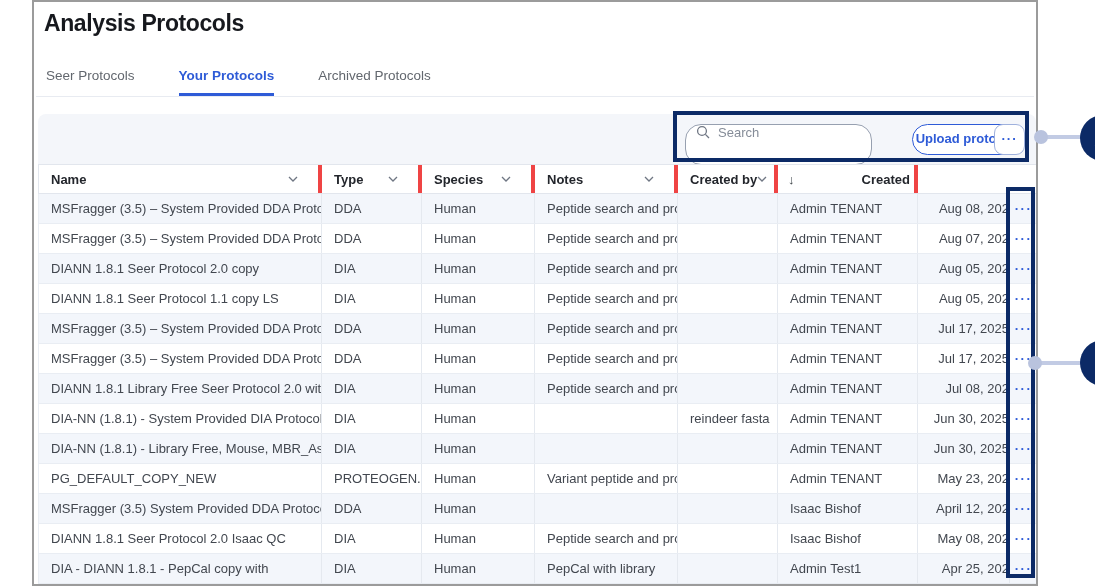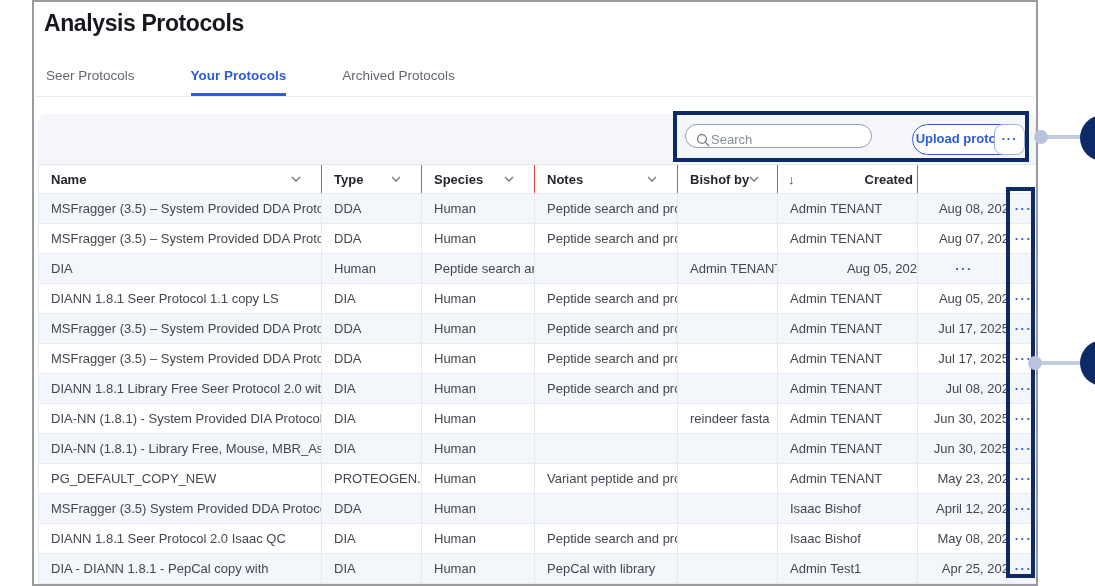--- a/index.html
+++ b/index.html
@@ -10,51 +10,51 @@
   
   #window { position:absolute; left:0; top:0; width:1006px; height:586px;
     background:#fff; border:2px solid #9b9b9b; }
 
   .title { position:absolute; left:10px; top:8px; font-size:23px; font-weight:700;
     color:#16181d; letter-spacing:-0.4px; }
 
   
   .tabbar { position:absolute; left:2px; right:2px; top:58px; height:37px;
     border-bottom:1px solid #e8ebf1; display:flex; align-items:flex-end;
-    gap:56px; padding-left:10px; }
+    gap:44px; padding-left:10px; }
   .tab { font-size:13.5px; color:#62676e; padding-bottom:10px;
     border-bottom:3px solid transparent; cursor:pointer; white-space:nowrap; }
   .tab.active { color:#2e5bd7; font-weight:700; border-bottom-color:#2e5bd7; }
 
   
   .toolbar { position:absolute; left:4px; top:112px; width:998px; height:50px;
     background:#f4f6fa; border-radius:8px 8px 0 0; }
-  .search-box { position:absolute; left:651px; top:122px; width:187px; height:24px;
+  .search-box { position:absolute; left:651px; top:122px; width:187px; height:41px;
     background:#fff; border:1px solid #97a0b0; border-radius:16px;
-    display:flex; align-items:flex-end; padding:0 10px; gap:1px; }
+    display:flex; align-items:flex-start; padding:0 10px; gap:8px; }
   .search-box input { border:none; outline:none; width:100%; font-size:13px;
     color:#3f444c; background:transparent;
     font-family:"Liberation Sans","DejaVu Sans",sans-serif; }
   .search-box input::placeholder { color:#858c98; }
   .btn-upload { position:absolute; left:878px; top:122px; width:107px; height:31px;
     background:#fff; border:1.5px solid #2e5bd7; border-radius:16px; color:#2e5bd7;
     font-size:13px; font-weight:600; cursor:pointer; text-align:center; line-height:28px; }
   .btn-more { position:absolute; left:960px; top:122px; width:31px; height:31px;
     background:#fff; border:1px solid #9fb1dd; border-radius:9px; color:#2e5bd7;
     font-size:13px; font-weight:700; text-align:center; line-height:28px;
     letter-spacing:1px; cursor:pointer; }
 
   
   #table { position:absolute; left:4px; top:162px; width:998px; font-size:13px; }
   .grid-row { display:grid;
     grid-template-columns:283px 100px 113px 143px 100px 140px 92px 27px; }
   #thead { height:30px; background:#fff; border-top:1px solid #e2e6ed;
     border-bottom:1px solid #e2e6ed; border-left:1px solid #e2e6ed; }
   .hcell { display:flex; align-items:center; padding:0 14px 0 12px;
-    font-weight:700; color:#23262c; border-right:1px solid #ef4444;
+    font-weight:700; color:#23262c; border-right:4px solid #ef4444;
     overflow:hidden; white-space:nowrap; cursor:pointer; }
   .hcell .lbl { flex:0 0 auto; }
   .hcell .chev { margin-left:auto; display:flex; align-items:center; padding-right:6px; }
   .hcell.h-created { padding:0 4px 0 10px; }
   .hcell.h-created .sort-arrow { color:#3c4248; font-size:13px; }
   .hcell.h-created .lbl { margin-left:auto; }
   .hcell.h-actions { border-right:none; padding:0; }
 
   .row { height:30px; background:#fff; border-left:1px solid #e9edf3;
     border-bottom:1px solid #e9edf3; cursor:pointer; }
@@ -139,21 +139,21 @@
           </div>
           <div class="hcell">
             <span class="lbl">Notes</span>
             <span class="chev">
               <svg width="10" height="6" viewBox="0 0 10 6">
                 <path d="M1 1l4 4 4-4" fill="none" stroke="#6f7683" stroke-width="1.3"></path>
               </svg>
             </span>
           </div>
           <div class="hcell">
-            <span class="lbl">Bishof by</span>
+            <span class="lbl">Created by</span>
             <span class="chev">
               <svg width="10" height="6" viewBox="0 0 10 6">
                 <path d="M1 1l4 4 4-4" fill="none" stroke="#6f7683" stroke-width="1.3"></path>
               </svg>
             </span>
           </div>
           <div class="hcell h-created">
             <span class="sort-arrow">↓</span>
             <span class="lbl">Created</span>
           </div>
@@ -174,20 +174,21 @@
             <div class="cell">MSFragger (3.5) – System Provided DDA Protocol copy ...</div>
             <div class="cell">DDA</div>
             <div class="cell">Human</div>
             <div class="cell">Peptide search and prot...</div>
             <div class="cell"></div>
             <div class="cell">Admin TENANT</div>
             <div class="cell c-created">Aug 07, 202</div>
             <div class="cell c-actions">···</div>
           </div>
           <div class="row grid-row">
+            <div class="cell">DIANN 1.8.1 Seer Protocol 2.0 copy</div>
             <div class="cell">DIA</div>
             <div class="cell">Human</div>
             <div class="cell">Peptide search and prot...</div>
             <div class="cell"></div>
             <div class="cell">Admin TENANT</div>
             <div class="cell c-created">Aug 05, 202</div>
             <div class="cell c-actions">···</div>
           </div>
           <div class="row grid-row">
             <div class="cell">DIANN 1.8.1 Seer Protocol 1.1 copy LS</div>

